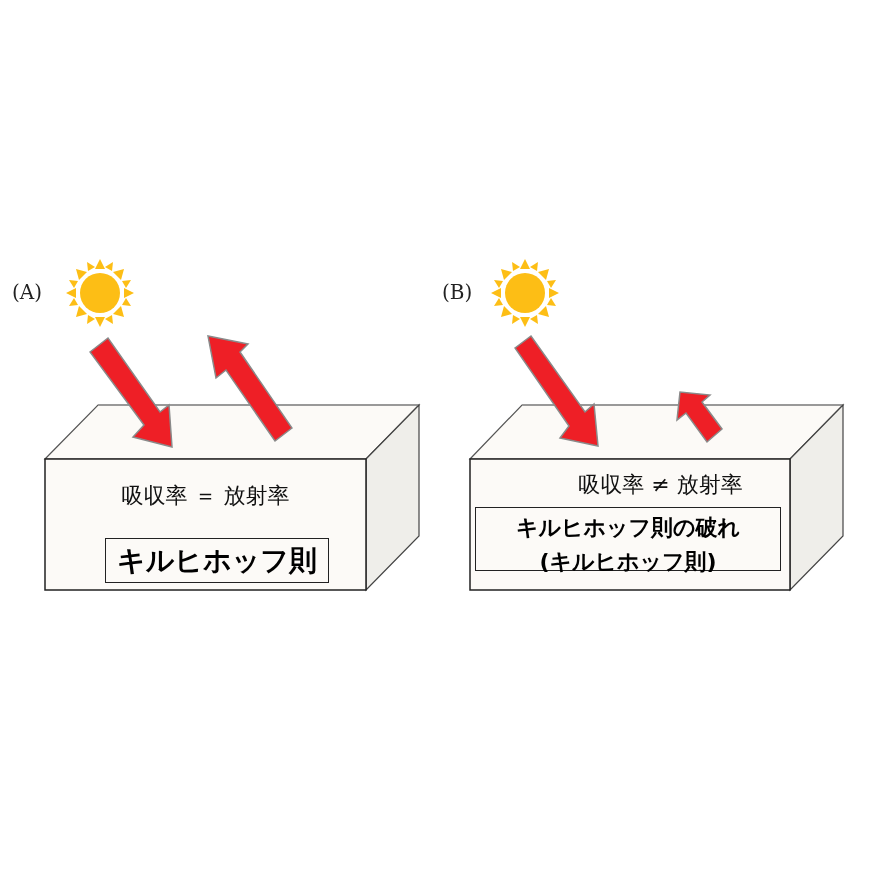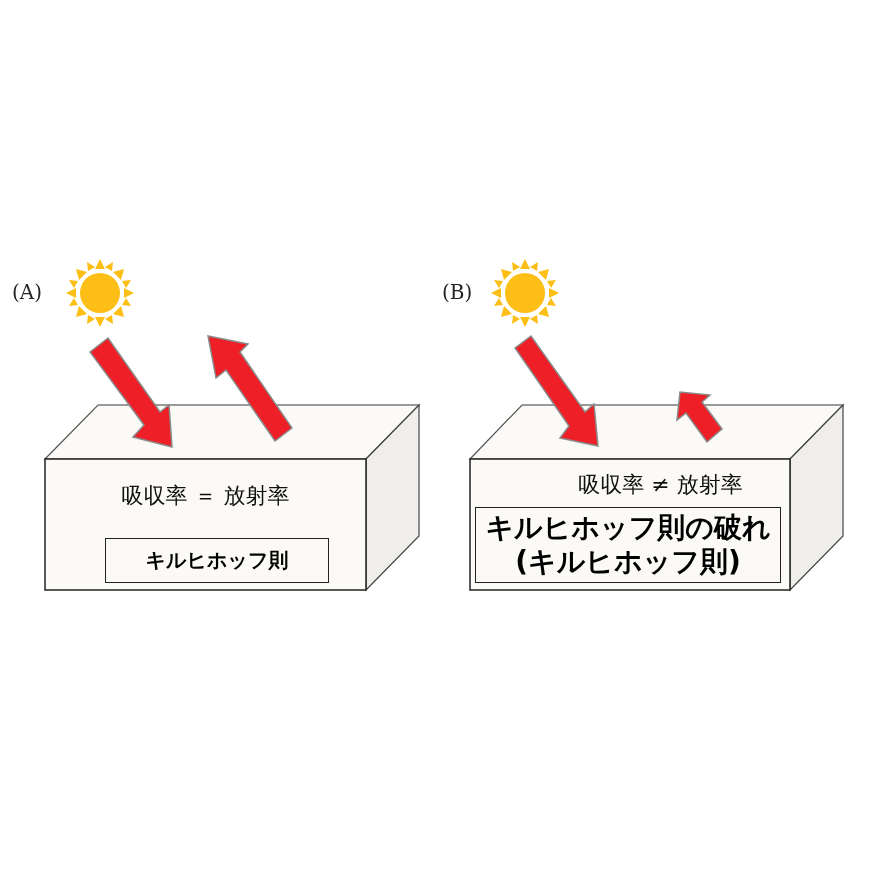--- a/index.html
+++ b/index.html
@@ -64,22 +64,22 @@
   </g>
 
   <g fill="#EE1F26" stroke="#8a8a8a" stroke-width="1.5" stroke-linejoin="miter">
     <polygon points="515,348 531,336 585,412 594,404 598,446 560,438 569,426"></polygon>
     <polygon points="722,429 707,442 686,413 677,420 680,392 710,395 702,402"></polygon>
   </g>
 </svg>
 
 <div class="label-paren" style="left:12px; top:280px;">(A)</div>
 <div class="eq-line" style="left:45px; width:321px; top:481px;">吸収率 ＝ 放射率</div>
-<div class="law-box" style="left:105px; top:538px; width:222px; height:43px; font-size:20px; line-height:43px;">
+<div class="law-box" style="left:105px; top:538px; width:222px; height:43px; font-size:28px; line-height:43px;">
   <span class="line">キルヒホッフ則</span>
 </div>
 
 <div class="label-paren" style="left:442px; top:280px;">(B)</div>
 <div class="eq-line" style="left:470px; width:381px; top:470px;">吸収率 ≠ 放射率</div>
-<div class="law-box" style="left:475px; top:507px; width:306px; height:76px; font-size:28px; line-height:34px; padding-top:3px; box-sizing:border-box;">
+<div class="law-box" style="left:475px; top:507px; width:306px; height:64px; font-size:22px; line-height:34px; padding-top:3px; box-sizing:border-box;">
   <span class="line">キルヒホッフ則の破れ</span>
   <span class="line">(キルヒホッフ則)</span>
 </div>
 
 </body></html>

